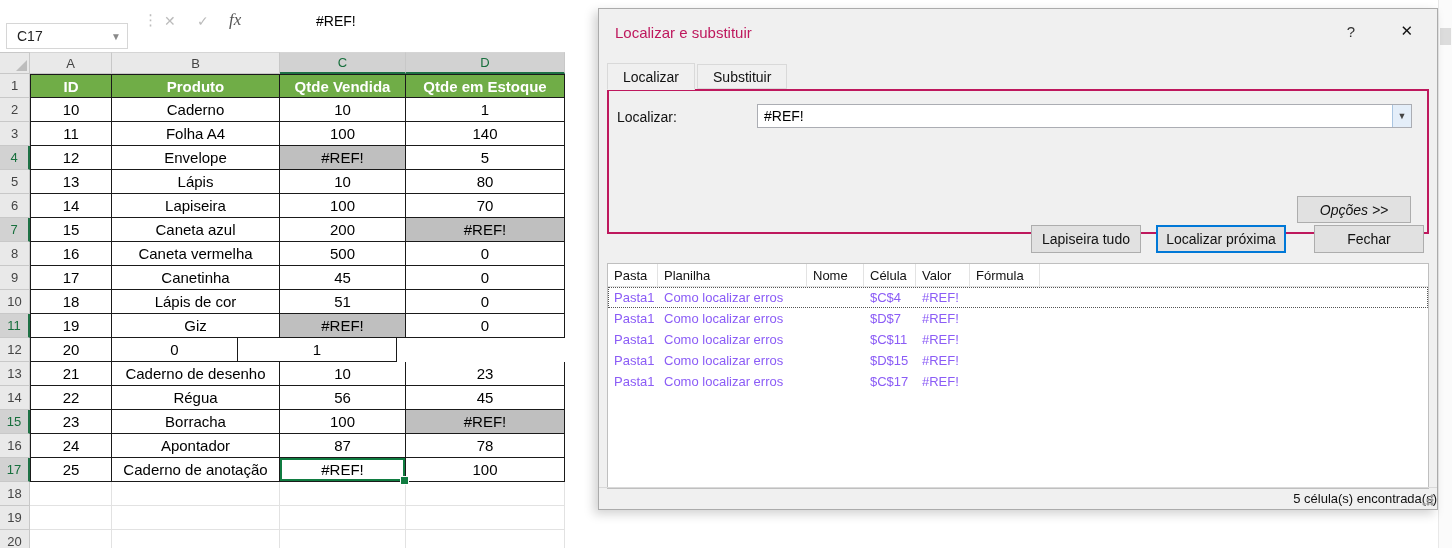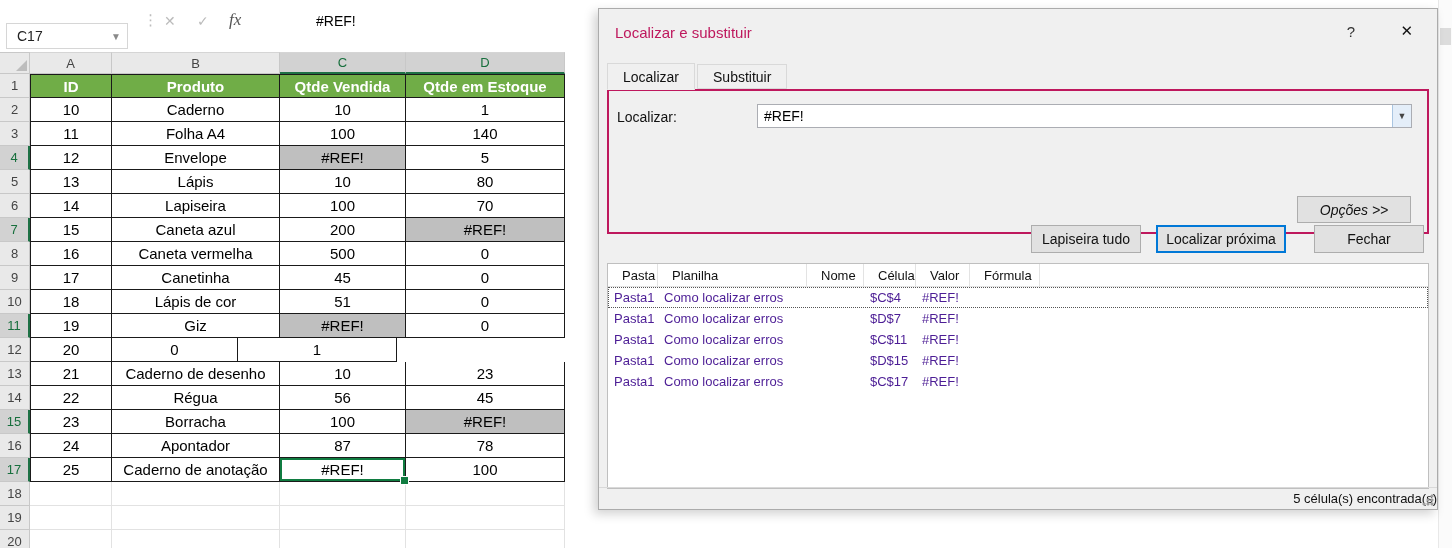--- a/index.html
+++ b/index.html
@@ -76,24 +76,24 @@
   .btn { font-family:"Liberation Sans", sans-serif; font-size:14px; color:#111; background:#E1E1E1;
          border:1px solid #ADADAD; box-sizing:border-box; padding:0; }
   .options { position:absolute; right:16px; bottom:9px; width:114px; height:27px;font-style:italic; }
   .find-all  { position:absolute; left:432px; top:216px; width:110px; height:28px; }
   .find-next { position:absolute; left:557px; top:216px; width:130px; height:28px; border:2px solid #0078D7; }
   .close-btn { position:absolute; left:715px; top:216px; width:110px; height:28px; }
   .results { position:absolute; left:8px; right:8px; top:254px; height:226px; background:#fff;
              border:1px solid #BFBFBF; box-sizing:border-box; overflow:hidden; }
   .rhead, .rrow { display:grid; grid-template-columns:50px 149px 57px 52px 54px 70px 1fr; align-items:stretch; }
   .rhead { height:22px; border-bottom:1px solid #E3E3E3; }
-  .rcol { font-size:13px; color:#111; padding-left:14px; border-right:1px solid #E3E3E3;
+  .rcol { font-size:13px; color:#111; padding-left:6px; border-right:1px solid #E3E3E3;
           display:flex; align-items:center; }
   .rrow { height:21px; }
-  .rcell { font-size:13px; color:#4c1d95; padding-left:6px; display:flex; align-items:center;
+  .rcell { font-size:13px; color:#8b5cf6; padding-left:6px; display:flex; align-items:center;
            white-space:nowrap; overflow:hidden; }
   .rrow.sel { outline:1px dotted #555; outline-offset:-1px; }
   .statusbar { position:absolute; left:0; right:0; bottom:0; height:22px; border-top:1px solid #D9D9D9;
                display:flex; align-items:center; padding-left:9px; font-size:13px; color:#111; box-sizing:border-box;justify-content:flex-end; }
   .grip { position:absolute; right:2px; bottom:2px; width:14px; height:14px;
           background:
             radial-gradient(circle at 11px 3px,  #9E9E9E 1.3px, transparent 1.8px),
             radial-gradient(circle at 7px 7px,   #9E9E9E 1.3px, transparent 1.8px),
             radial-gradient(circle at 11px 7px,  #9E9E9E 1.3px, transparent 1.8px),
             radial-gradient(circle at 3px 11px,  #9E9E9E 1.3px, transparent 1.8px),

